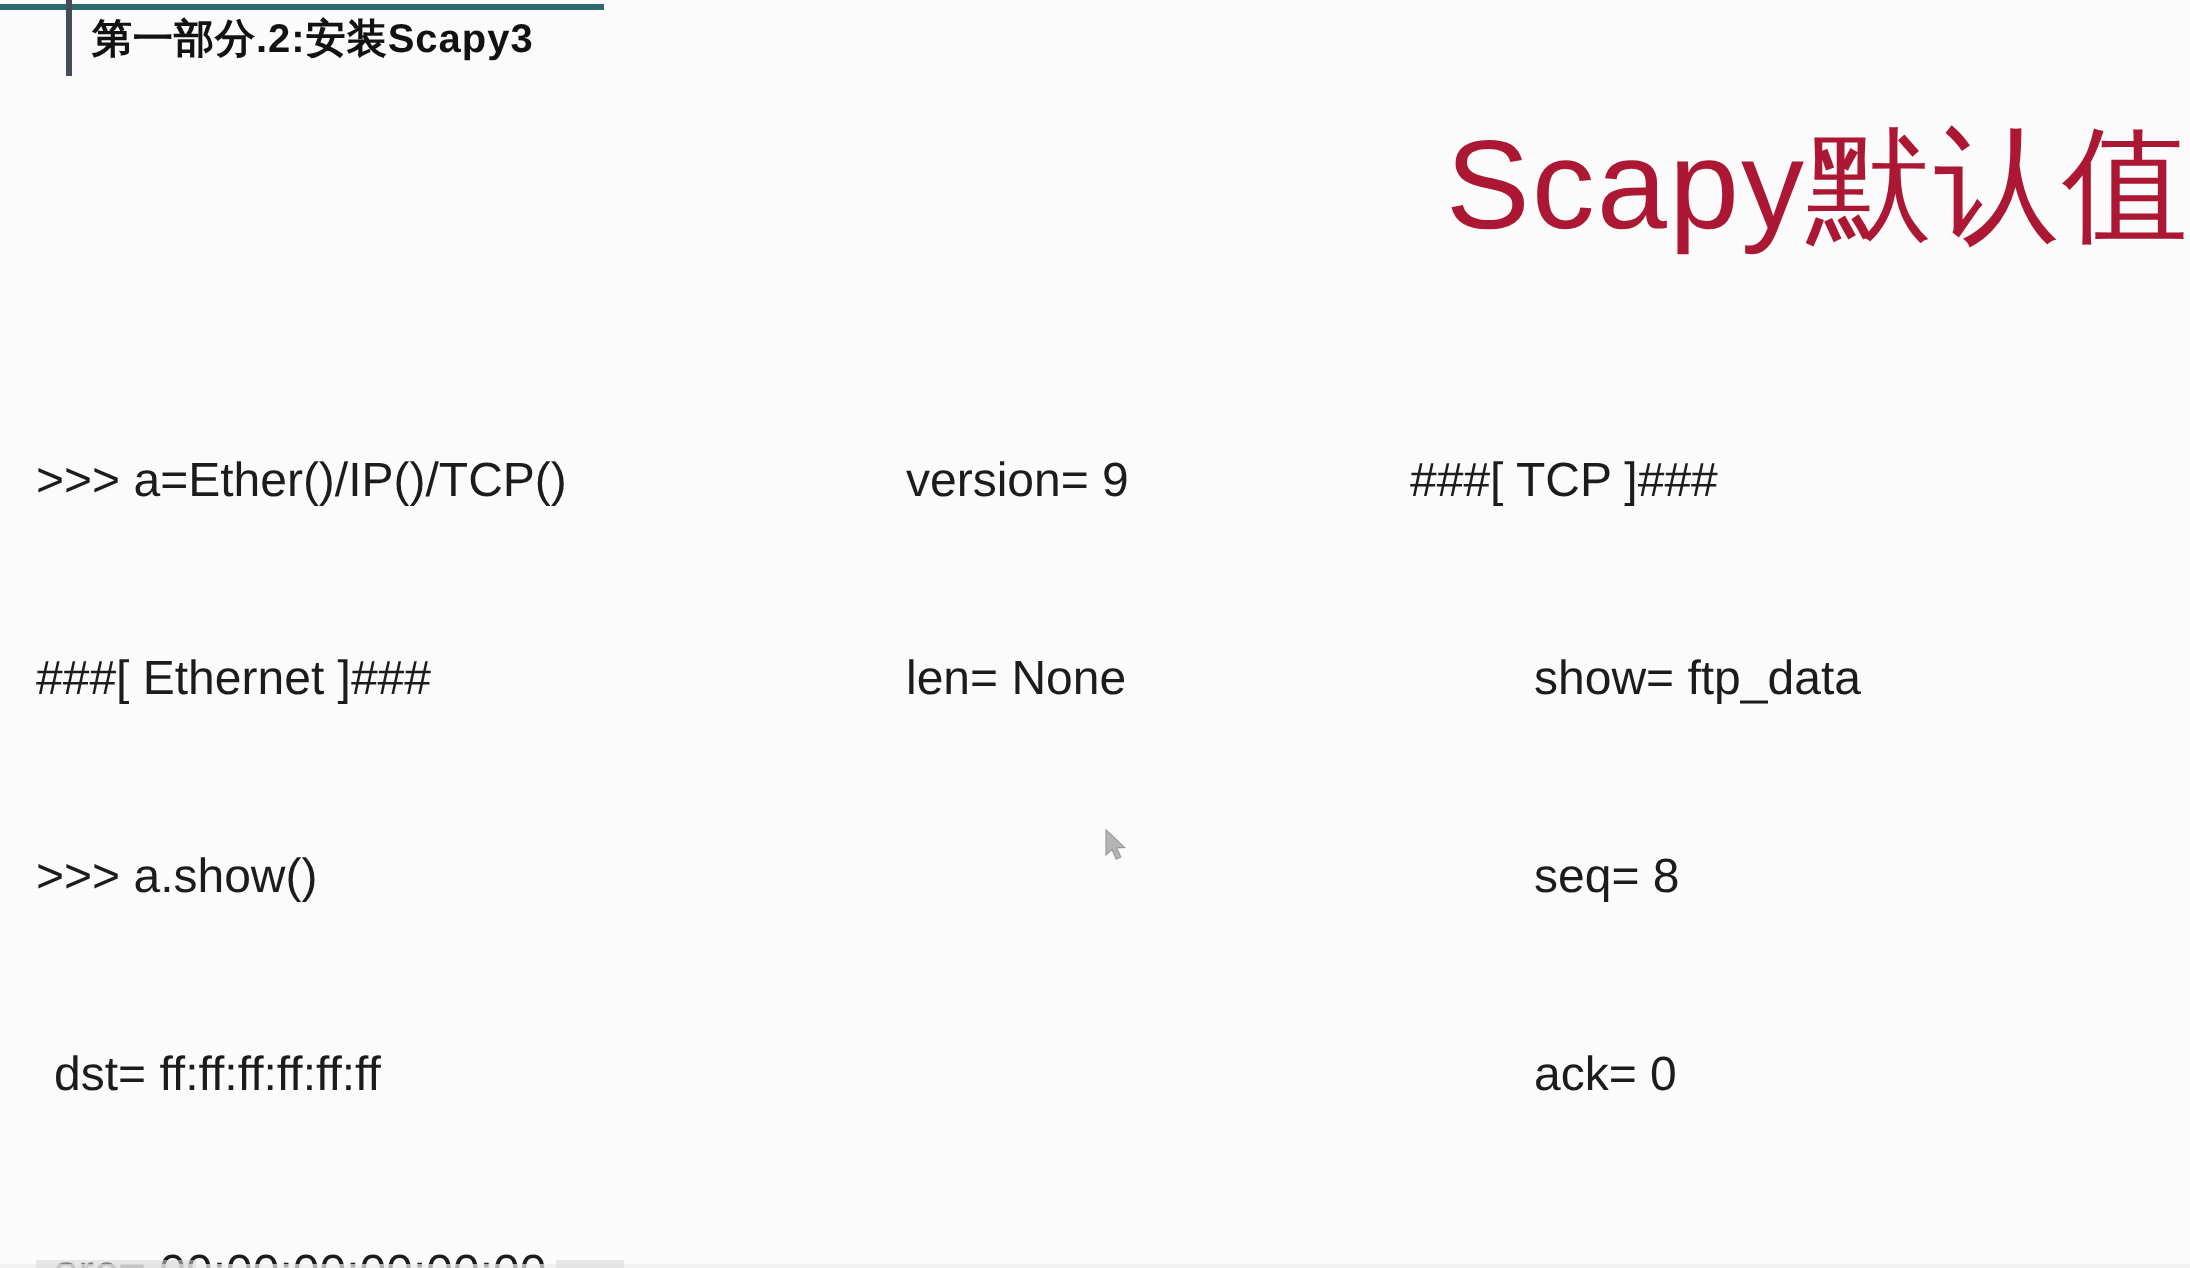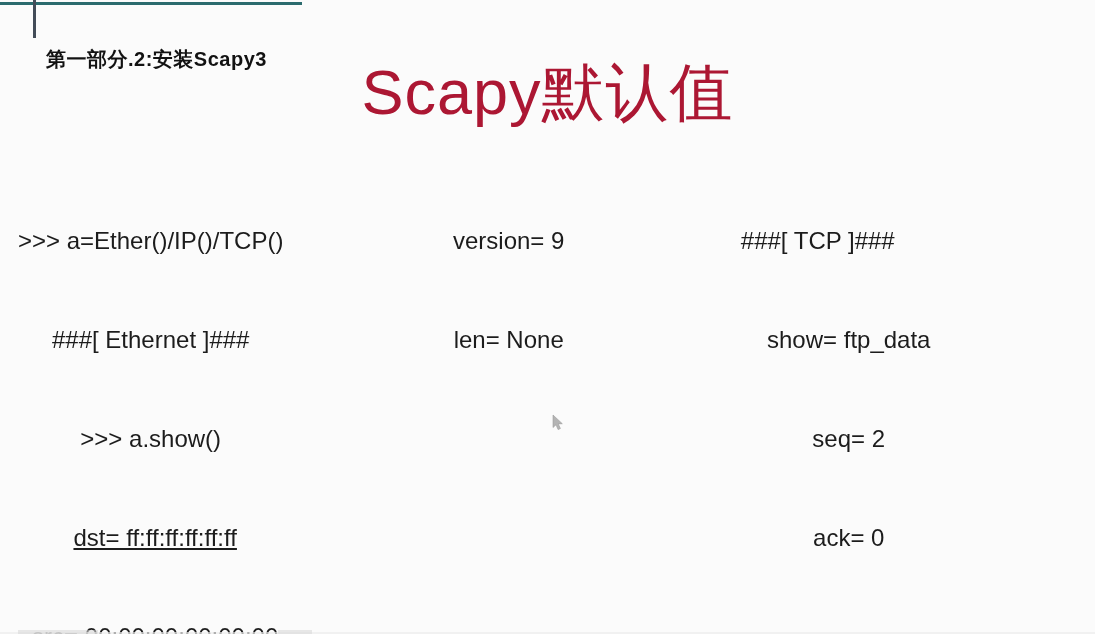--- a/index.html
+++ b/index.html
@@ -20,46 +20,45 @@
     position: absolute; left: 33px; top: 0;
     width: 3px; height: 38px;
     background: #434c58;
   }
   .breadcrumb {
     position: absolute; left: 46px; top: 6px;
     font-size: 20px; font-weight: bold;
     color: #121212;
     letter-spacing: 0.5px;
     white-space: pre;
-    margin-top: 40px;
   }
   
   .slide-title {
     position: absolute; left: 0; top: 50px;
     width: 1095px;
-    text-align: center;
+    text-align: right;
     font-size: 63px;
     font-weight: 500;
     color: #ac1733;
     letter-spacing: 1px;
     white-space: pre;
   }
   
   .col {
     position: absolute; top: 158px;
     font-size: 24px;
     line-height: 33px;
     color: #1c1c1c;
     white-space: pre;
   }
   .col-console { left: 18px; }
   .col-ip      { left: 413px; }
   .col-tcp     { left: 705px; }
-  .line { min-height: 33px; text-align: center; }
-  .col-console .indent { padding-left: 9px; text-decoration: underline; }
+  .line { min-height: 33px; }
+  .col-console .indent { padding-left: 9px; }
   .col-ip .field  { padding-left: 40px; }
   .col-tcp .field { padding-left: 62px; }
   
   .cursor {
     position: absolute; left: 551px; top: 414px;
     width: 14px; height: 18px;
   }
   
   .smudge { position: absolute; background: #d7d7d7; opacity: 0.55; }
   .smudge-1 { left: 18px;  bottom: 0; width: 80px;  height: 4px; }
@@ -94,21 +93,21 @@
   
   
   
   
   
 </div>
 
 <div class="col col-tcp">
   <div class="line">###[ TCP ]###</div>
   <div class="line field">show= ftp_data</div>
-  <div class="line field">seq= 2</div>
+  <div class="line field">seq= 8</div>
   <div class="line field">ack= 0</div>
   
   
   
   
   
   
   
 </div>
 

